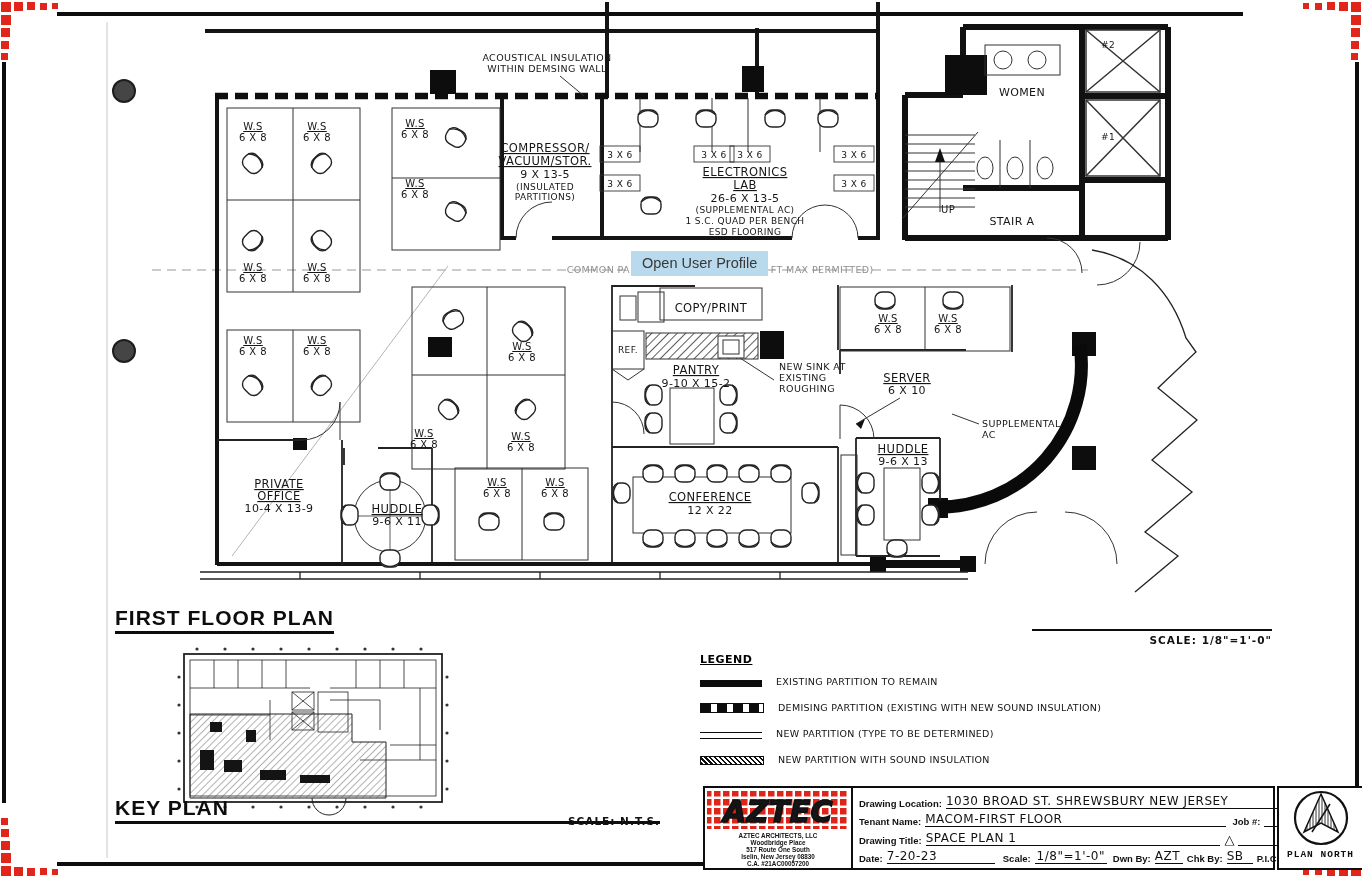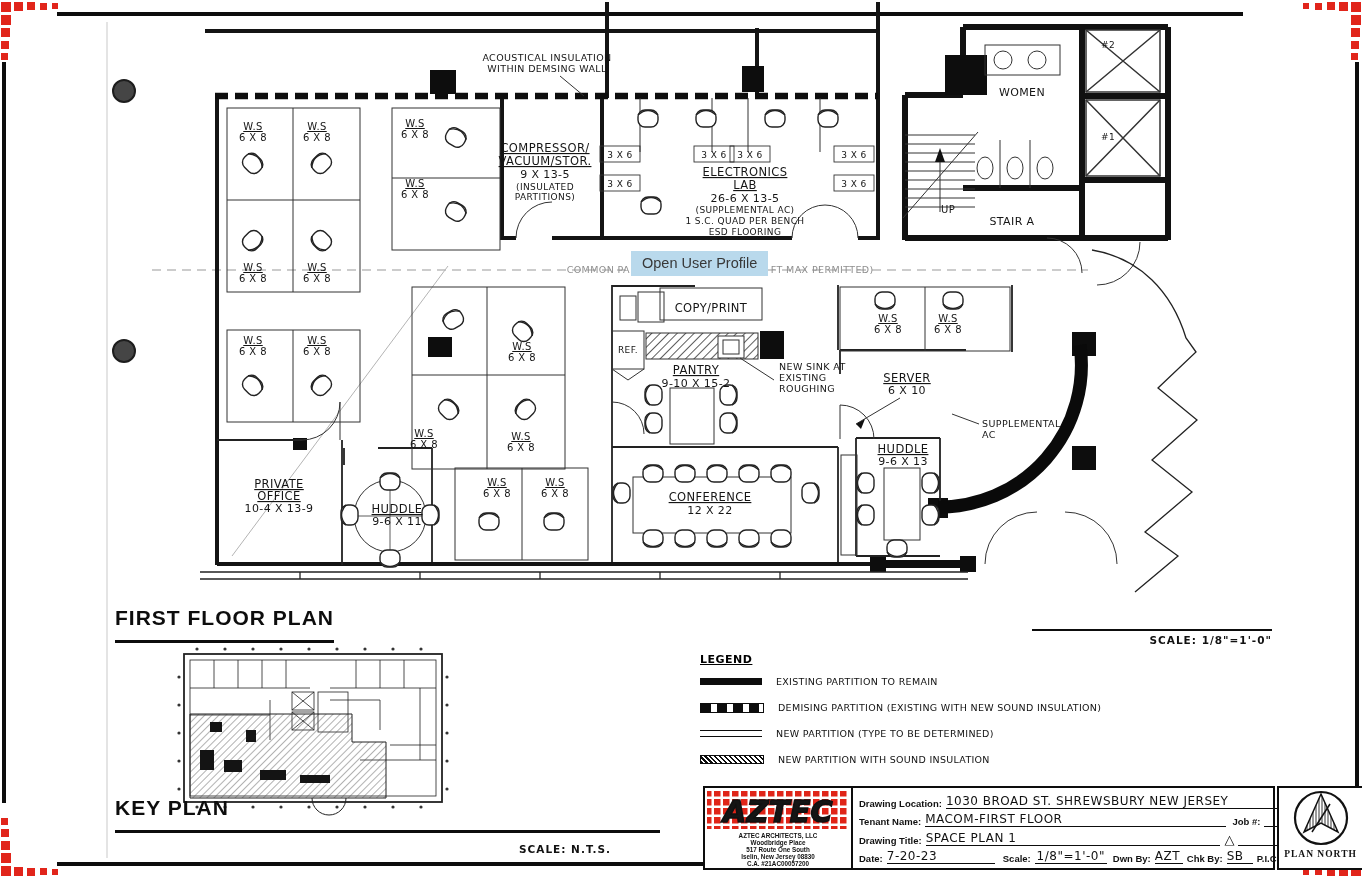--- a/index.html
+++ b/index.html
@@ -1,43 +1,43 @@
 <!DOCTYPE html>
 <html><head>
 <meta charset="utf-8">
 <style>
   html,body{margin:0;padding:0;background:#fff;width:1362px;height:878px;position:relative;overflow:hidden;font-family:"Liberation Sans",sans-serif;}
   svg text{fill:#151515;font-family:"DejaVu Sans",sans-serif;letter-spacing:.4px;}
   .mid{text-anchor:middle}
   .t12{font-size:11.5px}.t11{font-size:11px}.t10{font-size:10px}.t9{font-size:9px}.t95{font-size:9.5px}
   .gray{fill:#8f8f8f}
   .abs{position:absolute}
-  .heading{font-weight:bold;font-size:21px;letter-spacing:1px;color:#0d0d0d;border-bottom:3px solid #0d0d0d;padding-bottom:10px}
+  .heading{font-weight:bold;font-size:21px;letter-spacing:1px;color:#0d0d0d;border-bottom:3px solid #0d0d0d;padding-bottom:1px}
   .scaletxt{font-weight:bold;font-size:10.5px;letter-spacing:1px;color:#111;font-family:"DejaVu Sans",sans-serif}
   .legend{left:700px;top:653px;width:400px}
   .legend-title{font-family:"DejaVu Sans",sans-serif;font-weight:bold;font-size:11px;letter-spacing:.5px;text-decoration:underline;margin-bottom:10px}
-  .lrow{display:flex;align-items:center;margin-bottom:15px}
+  .lrow{display:flex;align-items:flex-end;margin-bottom:15px}
   .lsym{width:62px;margin-right:14px;flex:0 0 62px}
   .ltext{font-family:"DejaVu Sans",sans-serif;font-size:9.5px;letter-spacing:.3px;color:#111;white-space:nowrap}
   .sym-solid{height:7px;background:#0d0d0d}
   .sym-dash{height:8px;border:1px solid #0d0d0d;background:repeating-linear-gradient(90deg,#0d0d0d 0 10px,#fff 10px 16px)}
   .sym-double{height:5px;border-top:1.6px solid #0d0d0d;border-bottom:1.6px solid #0d0d0d}
   .sym-hatch{height:7px;background:repeating-linear-gradient(45deg,#0d0d0d 0 1.5px,#fff 1.5px 3.5px);border:1px solid #0d0d0d}
   .tblock{left:703px;top:786px;width:568px;height:80px;border:2.5px solid #0d0d0d;display:flex;background:#fff}
   .logo-cell{width:152px;border-right:2.5px solid #0d0d0d;display:flex;flex-direction:column;align-items:center;padding-top:2px}
   .addr{font-size:6.3px;font-weight:bold;line-height:7px;text-align:center;color:#111}
   .info-cell{flex:1;display:flex;flex-direction:column;justify-content:space-between;padding:3px 6px 4px 6px}
   .trow{display:flex;align-items:flex-end;height:18px}
   .tlabel{font-weight:bold;font-size:9.5px;color:#111;white-space:nowrap;margin-right:4px}
   .tval{font-family:"DejaVu Sans",sans-serif;font-size:12px;letter-spacing:.5px;color:#111;border-bottom:1.5px solid #0d0d0d;white-space:nowrap;line-height:13px}
   .grow{flex:1}
   .uline{border-bottom:1.5px solid #0d0d0d;height:13px}
   .tri{font-size:13px;line-height:12px;margin:0 4px}
   .pnorth{left:1277px;top:786px;width:83px;height:80px;border:2.5px solid #0d0d0d;display:flex;flex-direction:column;align-items:center;justify-content:flex-start;background:#fff}
-  .pnlabel{font-family:Liberation Serif, serif;font-size:9.5px;font-weight:bold;letter-spacing:1px;color:#111;margin-top:1px}
+  .pnlabel{font-family:Liberation Mono, monospace;font-size:9.5px;font-weight:bold;letter-spacing:1px;color:#111;margin-top:1px}
   .tooltip{left:631px;top:251px;background:#b9d9ec;color:#383838;font-size:14.5px;padding:4px 11px 5px 11px;white-space:nowrap}
 </style>
 </head>
 <body>
 
 <svg class="abs" style="left:0;top:0" width="1362" height="878" viewBox="0 0 1362 878">
   <defs>
     <g id="chair">
       <rect x="3" y="5" width="20" height="17" rx="7" fill="#fff" stroke="#222" stroke-width="1.4"></rect>
       <path d="M3,10 Q13,1 23,10" fill="none" stroke="#222" stroke-width="1.4"></path>
@@ -429,21 +429,21 @@
     </g>
     <path d="M312,798 A17,17 0 0 0 346,798" stroke-width="1"></path>
   </g>
 </svg>
 
 <div class="abs heading" style="left:115px;top:606px">FIRST FLOOR PLAN</div>
 <div class="abs" style="left:1032px;top:629px;width:240px;height:2px;background:#0d0d0d"></div>
 <div class="abs scaletxt" style="left:1032px;top:634px;width:240px;text-align:right">SCALE: 1/8"=1'-0"</div>
 
 <div class="abs heading" style="left:115px;top:796px;width:545px">KEY PLAN</div>
-<div class="abs scaletxt" style="left:470px;top:843px;width:190px;text-align:center">SCALE: N.T.S.</div>
+<div class="abs scaletxt" style="left:470px;top:815px;width:190px;text-align:right">SCALE: N.T.S.</div>
 
 <div class="abs legend">
   <div class="legend-title">LEGEND</div>
   <div class="lrow">
     <div class="lsym sym-solid"></div>
     <div class="ltext">EXISTING PARTITION TO REMAIN</div>
   </div>
   <div class="lrow">
     <div class="lsym sym-dash"></div>
     <div class="ltext">DEMISING PARTITION  (EXISTING WITH NEW SOUND INSULATION)</div>

